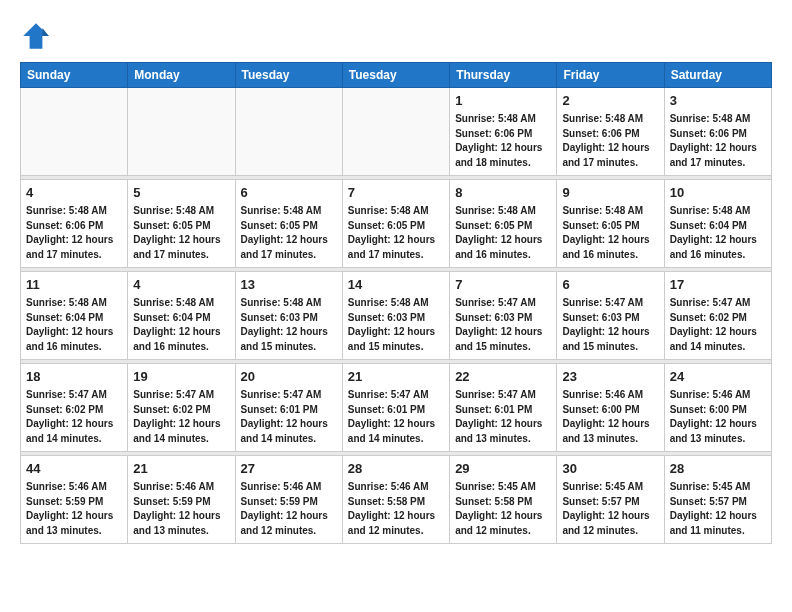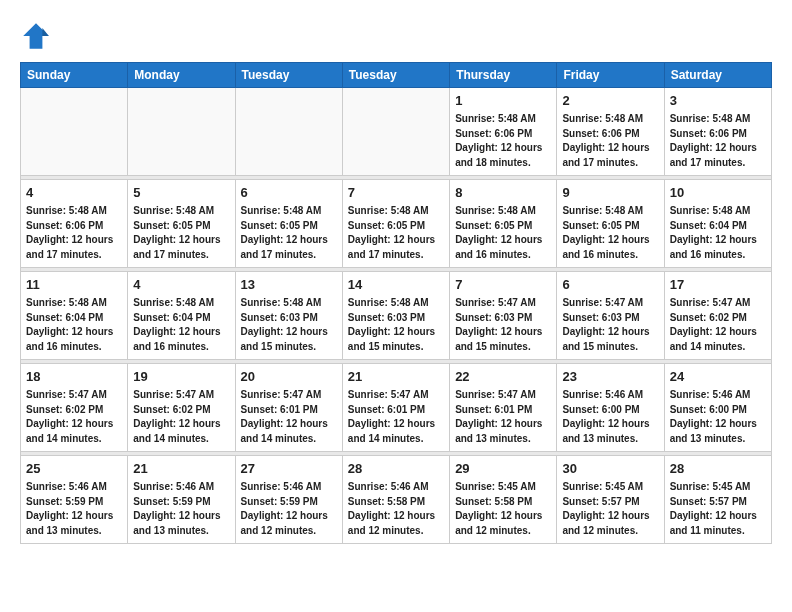--- a/index.html
+++ b/index.html
@@ -321,21 +321,21 @@
 Sunset: 6:00 PM
 Daylight: 12 hours
 and 13 minutes.</div>
           </td>
         </tr>
         <tr class="separator-row">
           <td colspan="7"></td>
         </tr>
         <tr class="data-row">
           <td>
-            <span class="day-num">25</span>
+            <span class="day-num">44</span>
             <div class="day-info" style="white-space: pre-line;">Sunrise: 5:46 AM
 Sunset: 5:59 PM
 Daylight: 12 hours
 and 13 minutes.</div>
           </td>
           <td>
             <span class="day-num">21</span>
             <div class="day-info" style="white-space: pre-line;">Sunrise: 5:46 AM
 Sunset: 5:59 PM
 Daylight: 12 hours

